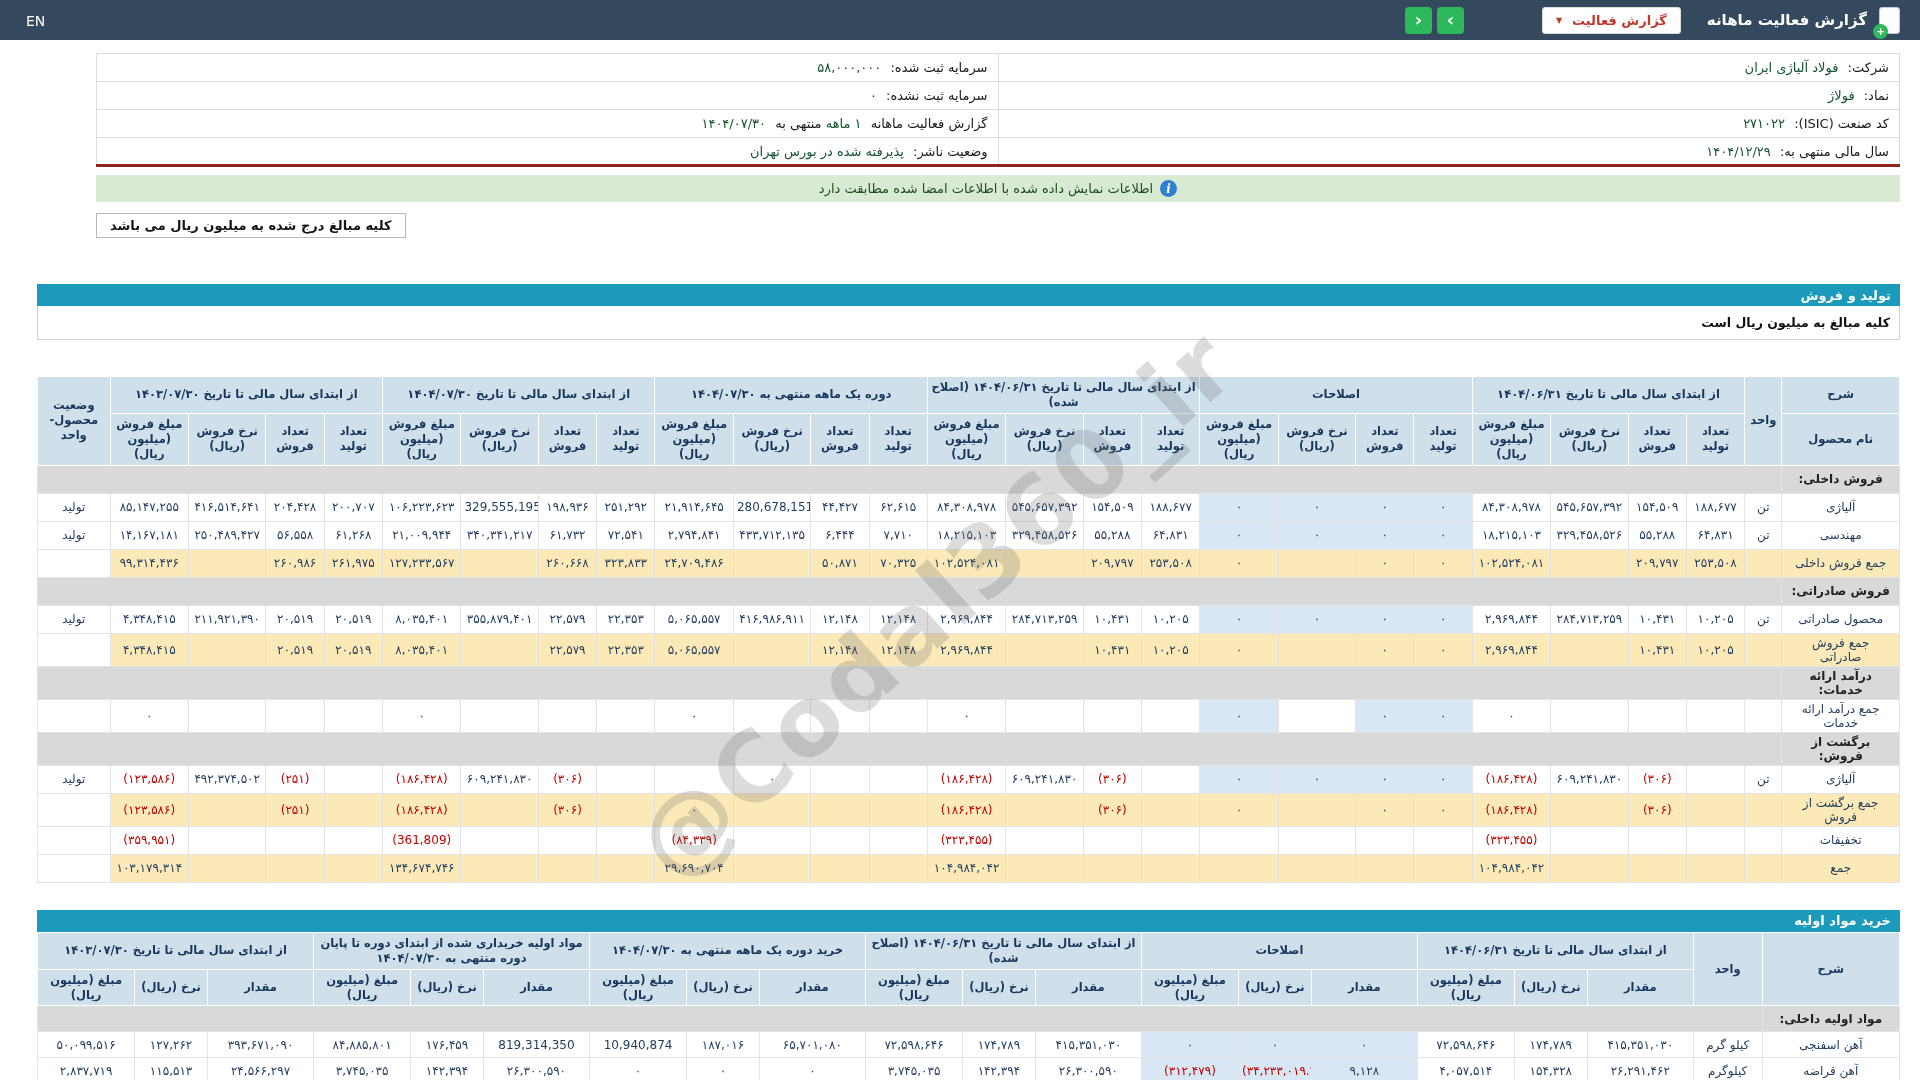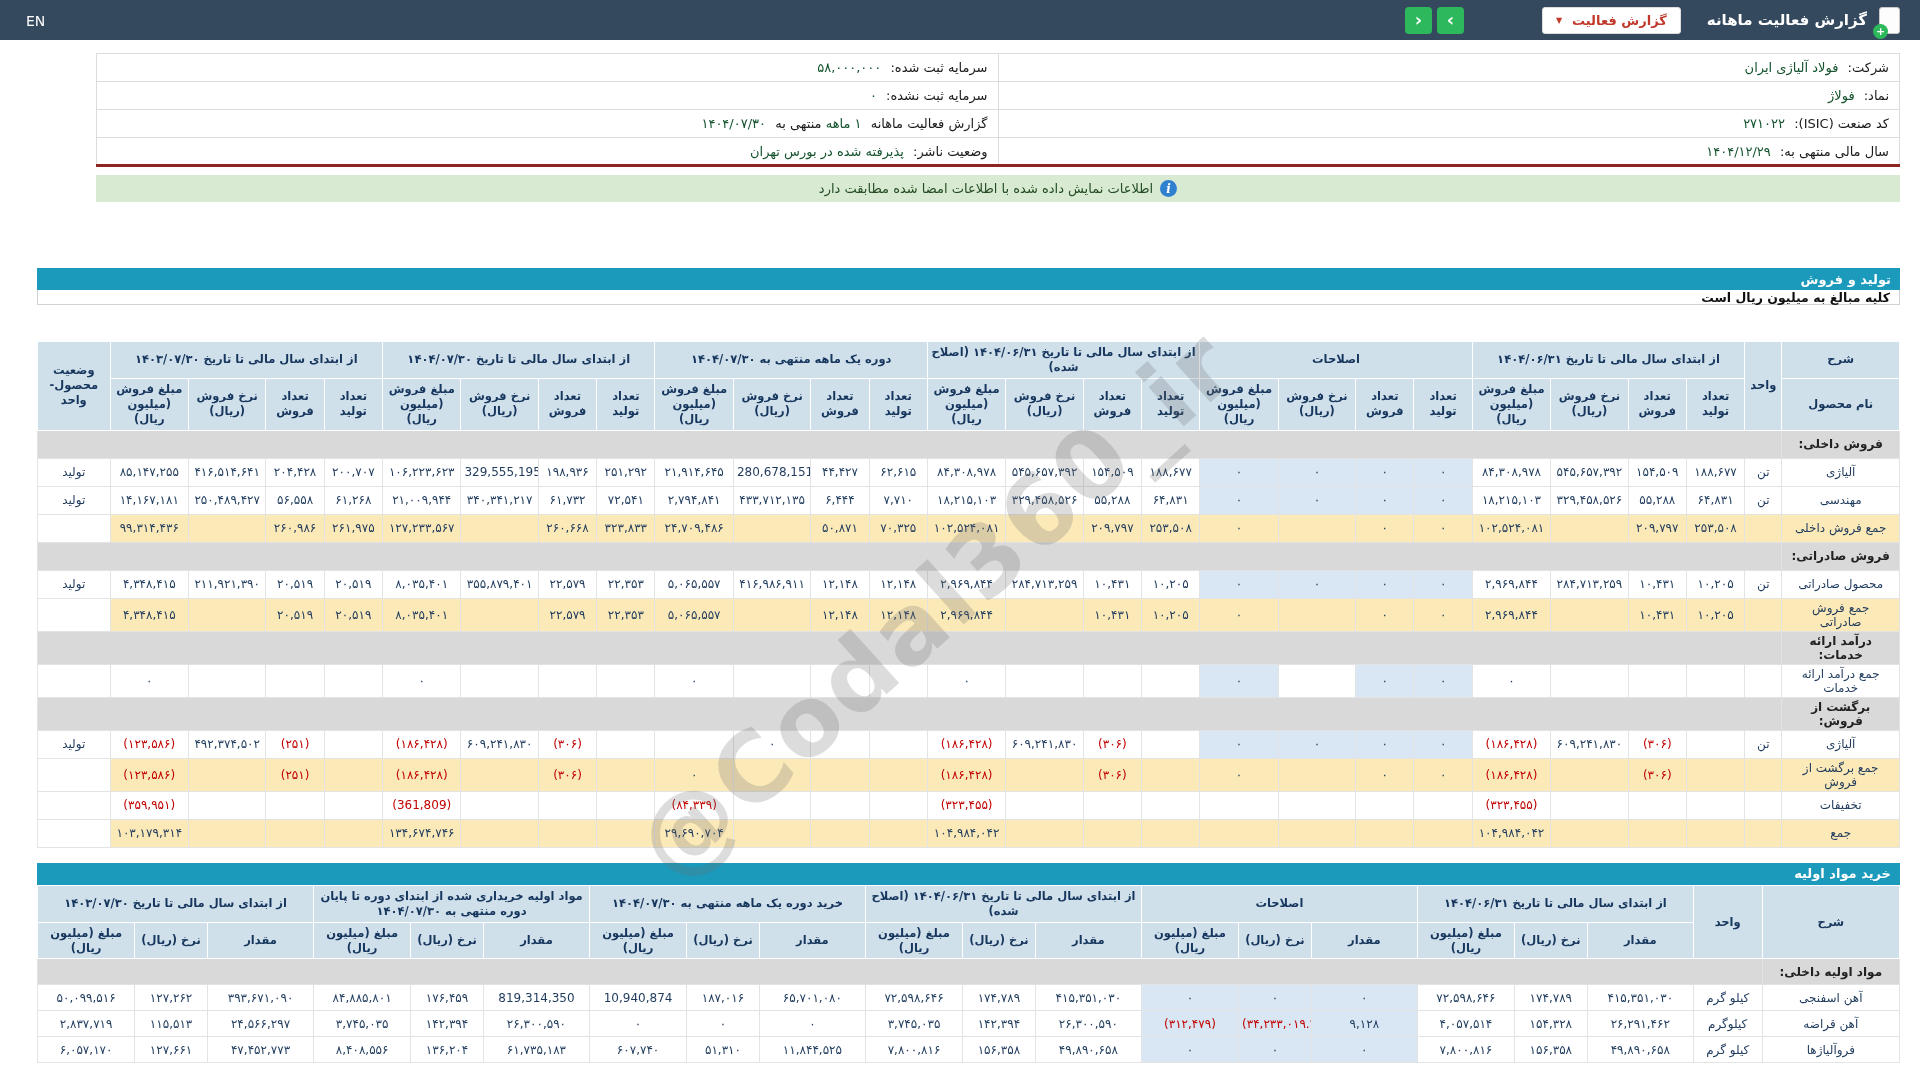--- a/index.html
+++ b/index.html
@@ -23,23 +23,23 @@
   .info-table{width:100%;border-collapse:collapse;border-bottom:3px solid #8e2620}
   .info-table td{width:50%;border:1px solid #dcdcdc;height:28px;padding:2px 10px;font-size:13px;text-align:right;vertical-align:middle}
   .info-label{color:#1a1a1a}
   .info-val{color:#14532d;margin-right:5px}
   .ltrnum{direction:ltr;unicode-bidi:embed;display:inline-block}
   .green-bar{margin-top:8px;height:27px;background:#d9ead3;display:flex;align-items:center;justify-content:center;gap:7px;font-size:13px;color:#234c23}
   .info-icon{width:17px;height:17px;border-radius:50%;background:#2f80cf;color:#fff;font-weight:bold;font-size:12px;display:inline-flex;align-items:center;justify-content:center;font-family:"DejaVu Serif",serif;font-style:italic;flex:0 0 auto}
   .note-row{margin-top:11px;display:flex}
   .note-box{margin-right:auto;border:1px solid #b9b9b9;background:#fff;padding:4px 13px;font-size:13px;font-weight:bold;color:#141414}
 
-  .section-bar{margin-top:66px;height:22px;background:#1b9abc;color:#fff;display:flex;align-items:center;padding:0 9px;font-size:13px;font-weight:bold}
-  .bar2{margin-top:15px}
-  .sub-strip{height:15px;border:1px solid #d2d2d2;border-top:none;display:flex;align-items:center;padding:0 9px;font-size:12.5px;font-weight:bold;color:#101010}
+  .section-bar{margin-top:46px;height:22px;background:#1b9abc;color:#fff;display:flex;align-items:center;padding:0 9px;font-size:13px;font-weight:bold}
+  .bar2{margin-top:27px}
+  .sub-strip{height:34px;border:1px solid #d2d2d2;border-top:none;display:flex;align-items:center;padding:0 9px;font-size:12.5px;font-weight:bold;color:#101010}
 
   .grid{width:100%;border-collapse:collapse;table-layout:fixed}
   .t1{margin-top:36px}
   .grid thead th{background:#cfe0eb;color:#17365d;font-size:11.5px;font-weight:bold;border:1.5px solid #fff;padding:3px 2px;line-height:1.3;vertical-align:middle;text-align:center}
   .grid td{border:1px solid #e3e3e3;font-size:12px;color:#1e3a5c;vertical-align:middle;overflow:hidden}
   .t1 tbody td{height:28px}
   .t2 tbody td{height:26px}
   .num{text-align:center;direction:ltr;padding:2px 3px}
   .lbl{text-align:center;padding:2px 7px}
   tr.section td{background:#d9d9d9}
@@ -91,20 +91,23 @@
           </tr>
           <tr>
             <td><span class="info-label">سال مالی منتهی به:</span> <span class="info-val ltrnum">۱۴۰۴/۱۲/۲۹</span></td>
             <td><span class="info-label">وضعیت ناشر:</span> <span class="info-val">پذیرفته شده در بورس تهران</span></td>
           </tr>
         </tbody>
       </table>
     <div class="green-bar">
       <span class="info-icon">i</span>
       <span>اطلاعات نمایش داده شده با اطلاعات امضا شده مطابقت دارد</span>
+    </div>
+    <div class="note-row">
+      <div class="note-box">کلیه مبالغ درج شده به میلیون ریال می باشد</div>
     </div>
   </div>
 
   <div class="section-bar">تولید و فروش</div>
   <div class="sub-strip">کلیه مبالغ به میلیون ریال است</div>
   <table class="grid t1" id="prod-table">
       <colgroup>
         <col style="width: 117px;">
         <col style="width: 37px;">
         <col style="width: 58px;">

